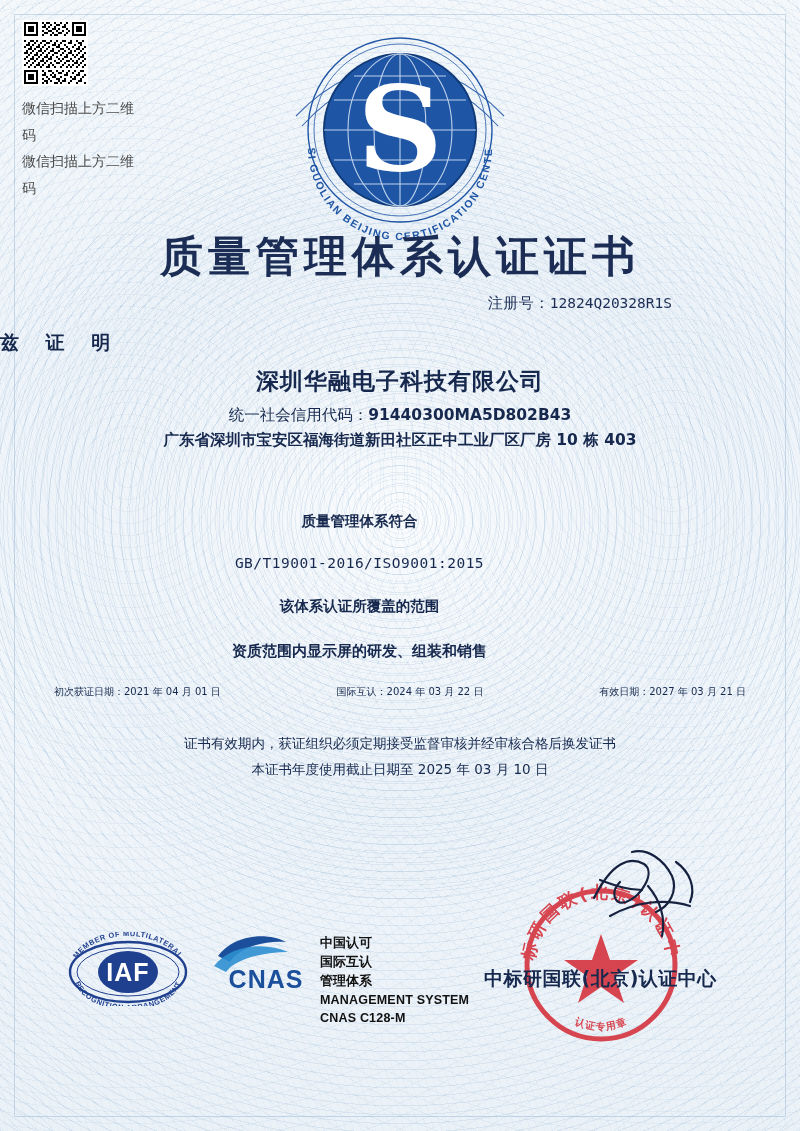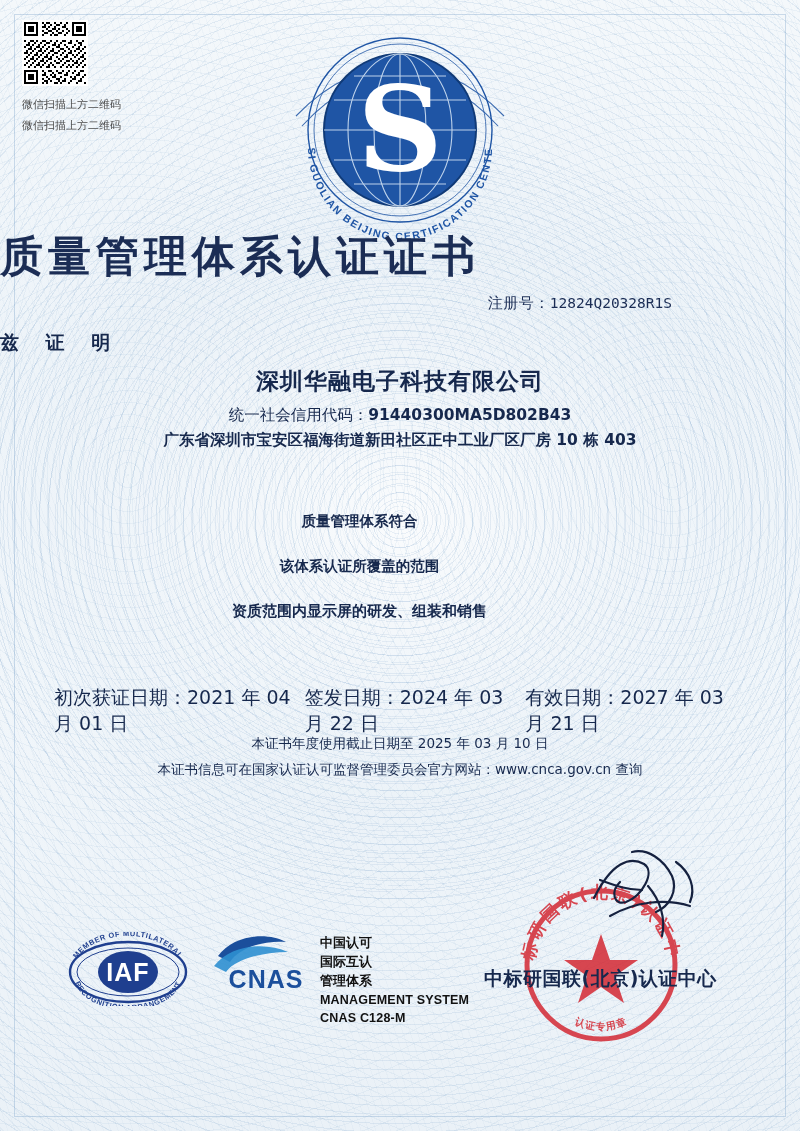--- a/index.html
+++ b/index.html
@@ -46,33 +46,33 @@
   .qr-block{position:absolute;left:22px;top:20px;width:118px;}
   .qr{
     width:66px;height:66px;
     background:#fff;
     padding:2px;
     box-sizing:border-box;
   }
   .qr svg{display:block;}
   .qr-note{
     margin-top:9px;
-    font-size:11px;color:#4a4a4a;line-height:1.9;
+    font-size:14px;color:#4a4a4a;line-height:1.9;
     font-family:"DejaVu Sans",sans-serif;
   }
 
   
   .emblem{
     position:absolute;left:50%;top:30px;margin-left:-118px;
     width:236px;height:210px;
   }
 
   
   .main-title{
-    position:absolute;top:228px;left:0;width:800px;
+    position:absolute;top:228px;left:0;width:800px;text-align:center;
     font-family:"DejaVu Sans","Liberation Sans",sans-serif;
     font-size:43px;font-weight:bold;letter-spacing:5px;
     color:#1b2d55;
   }
   .reg-line{
     position:absolute;top:294px;right:128px;
     font-size:15px;color:#1b2d55;
     font-family:"DejaVu Sans",sans-serif;
   }
   .reg-line b{font-weight:normal;letter-spacing:0.5px;}
@@ -103,21 +103,21 @@
   .std-block{position:absolute;top:512px;left:0;width:719px;text-align:center;color:#16284d;}
   .std-block div{font-family:"DejaVu Sans",sans-serif;}
   .std-lead{font-size:14.5px;font-weight:bold;}
   .std-code{font-size:14.5px;margin-top:24px;font-family:"DejaVu Sans Mono","Liberation Mono",monospace !important;letter-spacing:0.5px;}
   .scope-lead{font-size:14.5px;font-weight:bold;margin-top:26px;}
   .scope-text{font-size:15px;font-weight:bold;margin-top:26px;}
 
   .dates{
     position:absolute;top:685px;left:54px;width:692px;
     display:flex;justify-content:space-between;
-    font-size:19px;color:#16284d;
+    font-size:10px;color:#16284d;
     font-family:"DejaVu Sans",sans-serif;
   }
   .notes{
     position:absolute;top:730px;left:0;width:800px;text-align:center;
     font-size:13.5px;color:#16284d;line-height:1.95;
     font-family:"DejaVu Sans",sans-serif;
   }
 
   
   .iaf{position:absolute;left:62px;top:932px;width:132px;height:74px;}
@@ -428,39 +428,40 @@
 
   <div class="hereby">兹 证 明</div>
   <div class="company">深圳华融电子科技有限公司</div>
   <div class="credit">
     <span>统一社会信用代码：</span><b>91440300MA5D802B43</b>
   </div>
   <div class="address">广东省深圳市宝安区福海街道新田社区正中工业厂区厂房 10 栋 403</div>
 
   <div class="std-block">
     <div class="std-lead">质量管理体系符合</div>
+    <div class="std-code">GB/T19001-2016/ISO9001:2015</div>
     <div class="scope-lead">该体系认证所覆盖的范围</div>
     <div class="scope-text">资质范围内显示屏的研发、组装和销售</div>
   </div>
 
   <div class="dates">
     <div>
       <span>初次获证日期：</span><span>2021 年 04 月 01 日</span>
     </div>
     <div>
-      <span>签发日期：</span><span>2024 年 03 月 22 日</span>
+      <span>国际互认：</span><span>2024 年 03 月 22 日</span>
     </div>
     <div>
       <span>有效日期：</span><span>2027 年 03 月 21 日</span>
     </div>
   </div>
 
   <div class="notes">
+    <div>证书有效期内，获证组织必须定期接受监督审核并经审核合格后换发证书</div>
     <div>本证书年度使用截止日期至 2025 年 03 月 10 日</div>
-    <div>本证书信息可在国家认证认可监督管理委员会官方网站：www.cnca.gov.cn 查询</div>
   </div>
 
   <div class="iaf">
     <svg viewBox="0 0 132 74" width="132" height="74" aria-hidden="true">
       <defs>
         <path id="iaftop" d="M 10 42 A 56 38 0 0 1 122 42"></path>
         <path id="iafbot" d="M 12 44 A 54 34 0 0 0 120 44"></path>
       </defs>
       <ellipse cx="66" cy="40" rx="58" ry="30" fill="none" stroke="#1f3f8f" stroke-width="2.4"></ellipse>
       <ellipse cx="66" cy="40" rx="51" ry="24" fill="none" stroke="#1f3f8f" stroke-width="1"></ellipse>

